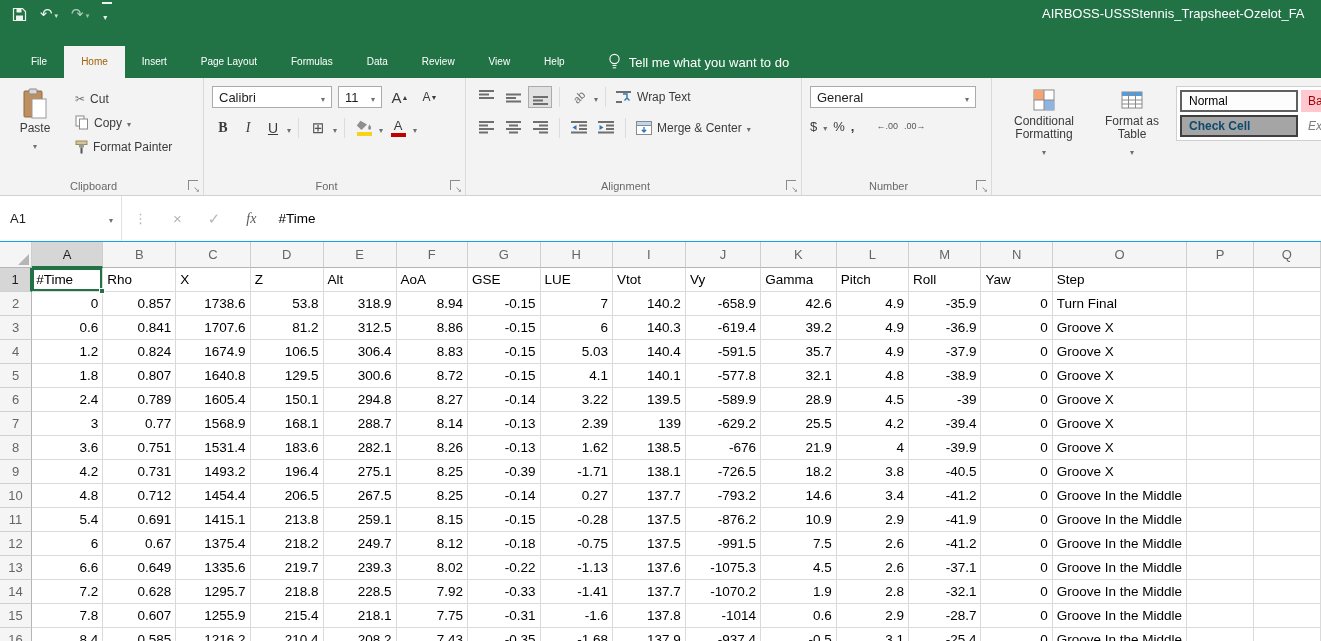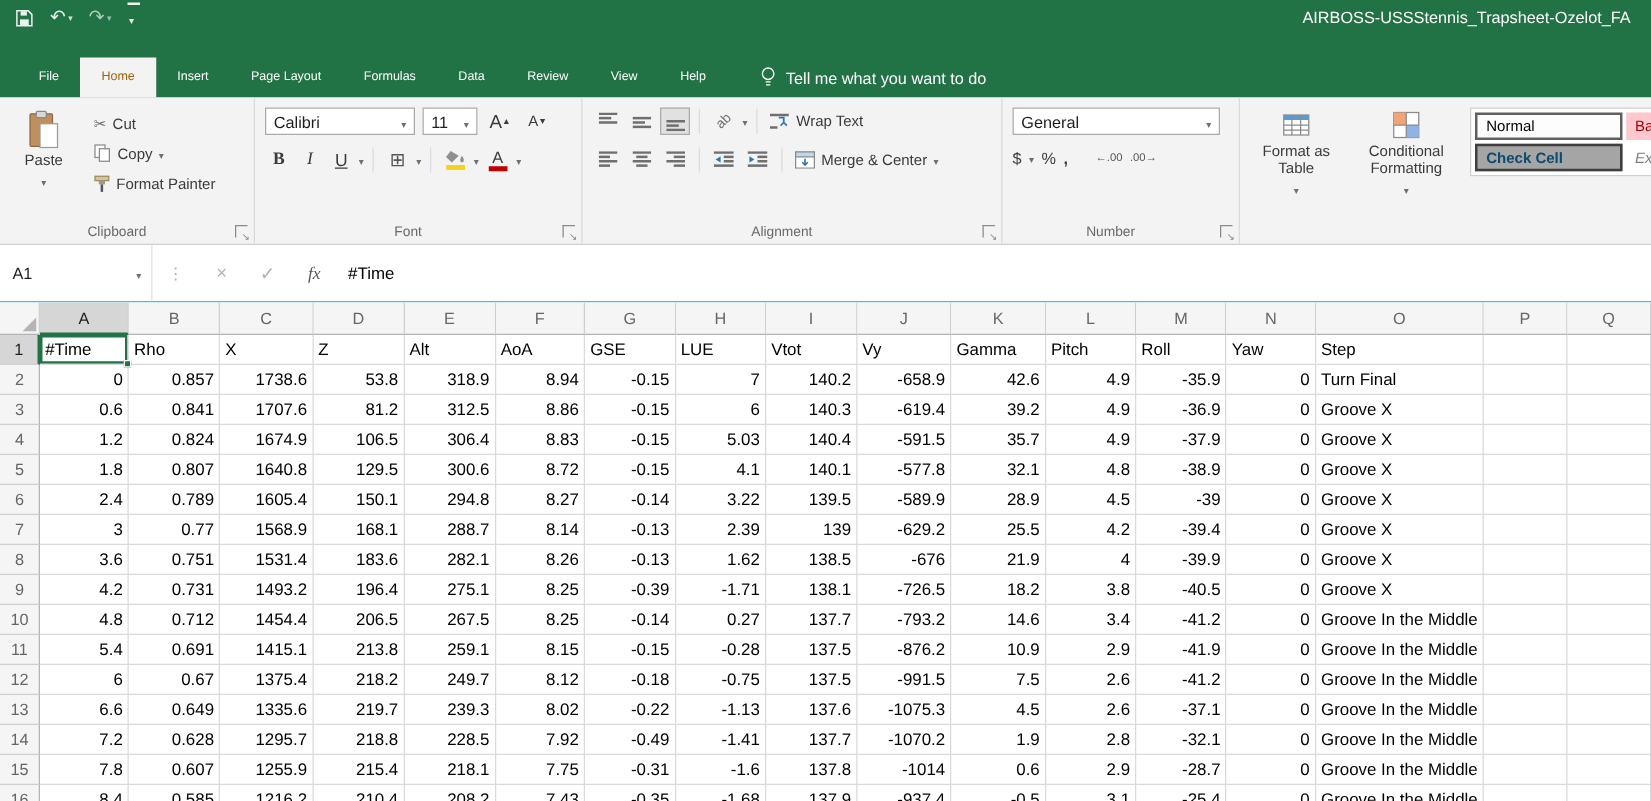--- a/index.html
+++ b/index.html
@@ -340,41 +340,41 @@
           <span class="decico">←.00</span>
           <span class="decico">.00→</span>
         </div>
       </div>
       <div class="glabel">Number</div>
       <div class="launcher"></div>
     </div>
 
     <div class="rgroup" style="flex:1; border-right:none">
       <div class="gbody" style="gap:7px">
+        <div class="bigbtn" style="width:88px">
+          <svg width="24" height="24" viewBox="0 0 24 24">
+              <rect x="2" y="2" width="20" height="20" fill="#fff" stroke="#8a8a8a"></rect>
+              <rect x="2" y="2" width="10" height="10" fill="#f2a477"></rect>
+              <rect x="12" y="12" width="10" height="10" fill="#8fb4e3"></rect>
+              <line x1="12" y1="2" x2="12" y2="22" stroke="#8a8a8a"></line>
+              <line x1="2" y1="12" x2="22" y2="12" stroke="#8a8a8a"></line>
+            </svg>
+          <span class="bl">Conditional Formatting</span>
+          <span class="dd"></span>
+        </div>
         <div class="bigbtn" style="width:74px">
           <svg width="24" height="24" viewBox="0 0 24 24">
               <rect x="2" y="4" width="20" height="16" fill="#fff" stroke="#8a8a8a"></rect>
               <rect x="2" y="4" width="20" height="4" fill="#5b9bd5"></rect>
               <line x1="2" y1="12" x2="22" y2="12" stroke="#8a8a8a"></line>
               <line x1="2" y1="16" x2="22" y2="16" stroke="#8a8a8a"></line>
               <line x1="8.5" y1="4" x2="8.5" y2="20" stroke="#8a8a8a"></line>
               <line x1="15.5" y1="4" x2="15.5" y2="20" stroke="#8a8a8a"></line>
             </svg>
           <span class="bl">Format as Table</span>
-          <span class="dd"></span>
-        </div>
-        <div class="bigbtn" style="width:88px">
-          <svg width="24" height="24" viewBox="0 0 24 24">
-              <rect x="2" y="2" width="20" height="20" fill="#fff" stroke="#8a8a8a"></rect>
-              <rect x="2" y="2" width="10" height="10" fill="#f2a477"></rect>
-              <rect x="12" y="12" width="10" height="10" fill="#8fb4e3"></rect>
-              <line x1="12" y1="2" x2="12" y2="22" stroke="#8a8a8a"></line>
-              <line x1="2" y1="12" x2="22" y2="12" stroke="#8a8a8a"></line>
-            </svg>
-          <span class="bl">Conditional Formatting</span>
           <span class="dd"></span>
         </div>
         <div class="gallery">
           <div class="chip normal">Normal</div>
           <div class="chip bad">Bad</div>
           <div class="chip check">Check Cell</div>
           <div class="chip expl">Explanatory</div>
         </div>
       </div>
     </div>
@@ -700,21 +700,21 @@
             <td class="txt"></td>
           </tr>
           <tr>
             <th class="rowhead">14</th>
             <td class="num"><span class="ovf">7.2</span></td>
             <td class="num"><span class="ovf">0.628</span></td>
             <td class="num"><span class="ovf">1295.7</span></td>
             <td class="num"><span class="ovf">218.8</span></td>
             <td class="num"><span class="ovf">228.5</span></td>
             <td class="num"><span class="ovf">7.92</span></td>
-            <td class="num"><span class="ovf">-0.49</span></td>
+            <td class="num"><span class="ovf">-0.33</span></td>
             <td class="num"><span class="ovf">-1.41</span></td>
             <td class="num"><span class="ovf">137.7</span></td>
             <td class="num"><span class="ovf">-1070.2</span></td>
             <td class="num"><span class="ovf">1.9</span></td>
             <td class="num"><span class="ovf">2.8</span></td>
             <td class="num"><span class="ovf">-32.1</span></td>
             <td class="num"><span class="ovf">0</span></td>
             <td class="txt"><span class="ovf">Groove In the Middle</span></td>
             <td class="txt"></td>
             <td class="txt"></td>

